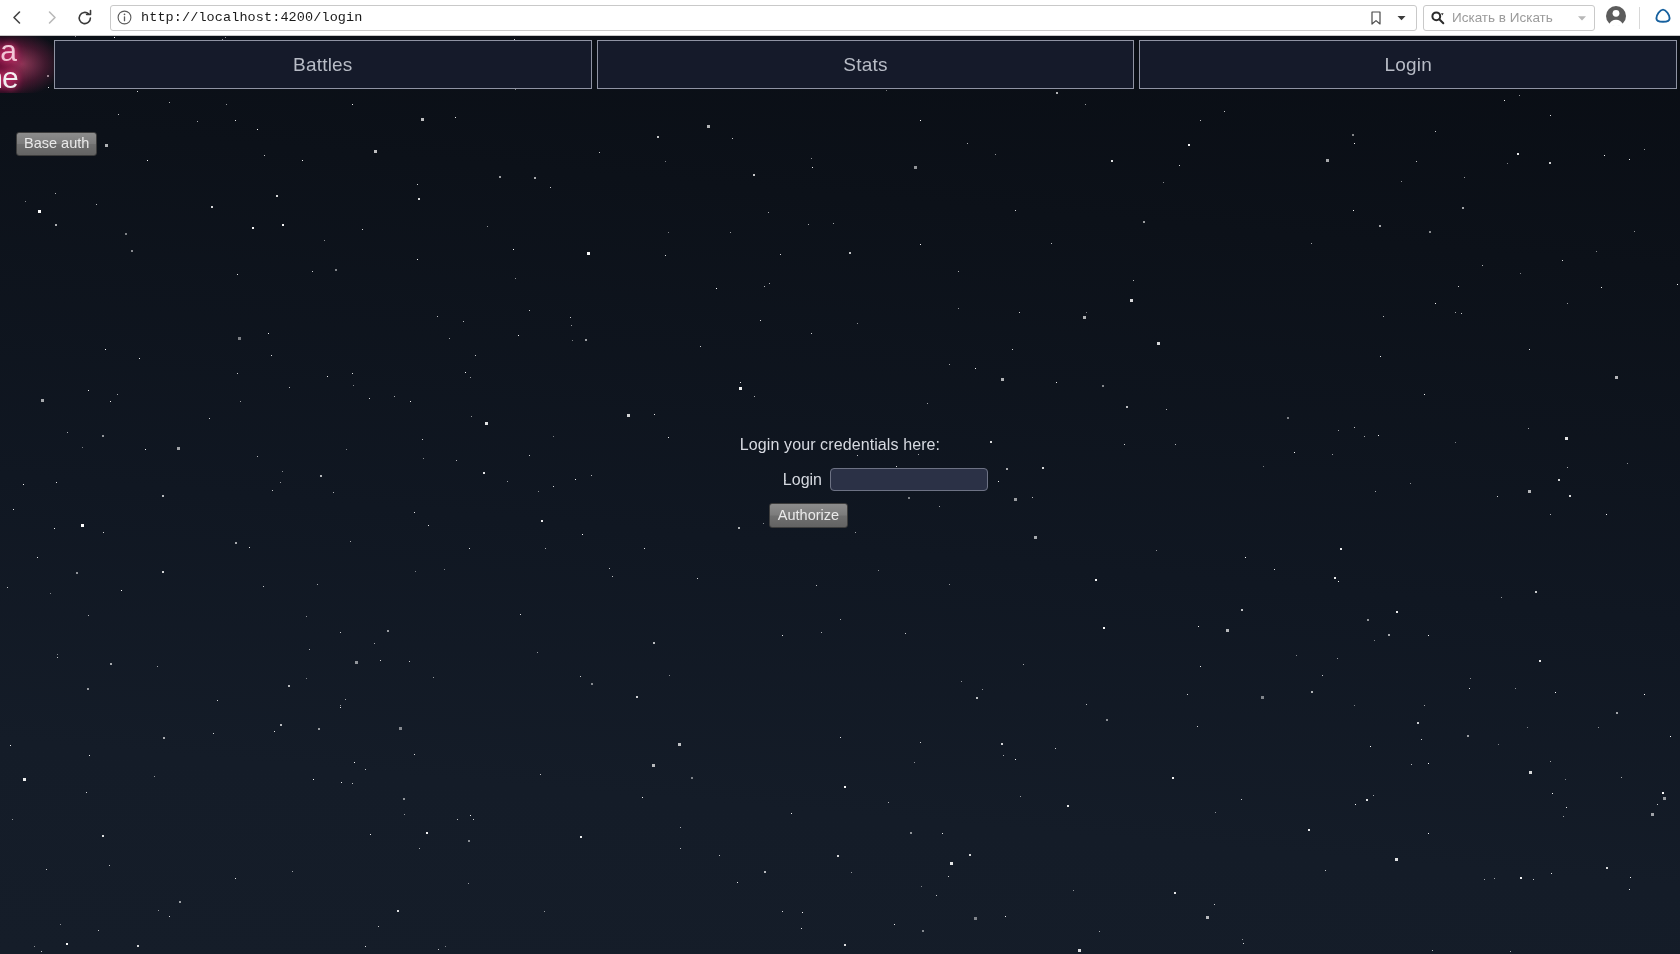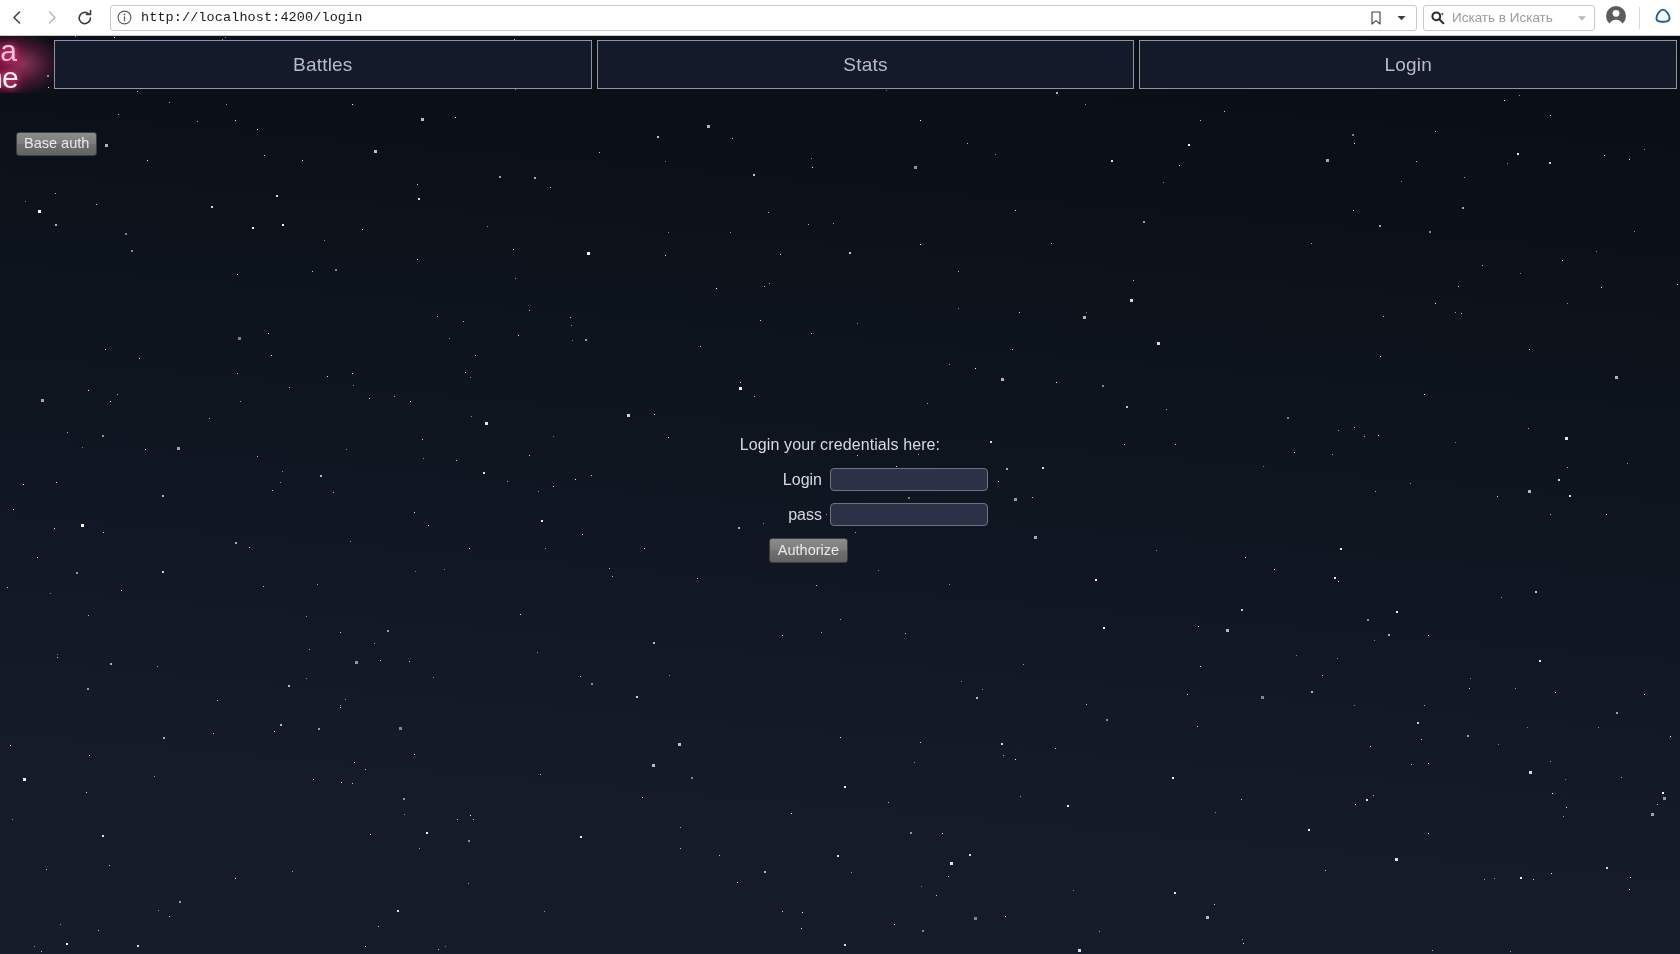--- a/index.html
+++ b/index.html
@@ -855,22 +855,18 @@
   <button class="fake-auth">Base auth</button>
 
   <div class="login-area">
     <div class="credentials-title">Login your credentials here:</div>
 
     <div class="field-row">
       <label class="field-label">Login</label>
       <input class="field-input" type="text" placeholder="" style="">
     </div>
 
-    <div class="field-row">
-      <label class="field-label">pass</label>
-      <input class="field-input" type="password" placeholder="" style="">
-    </div>
 
     <div class="authorize-row">
       <button class="authorize-btn">Authorize</button>
     </div>
   </div>
 </div>
 
 </body></html>

